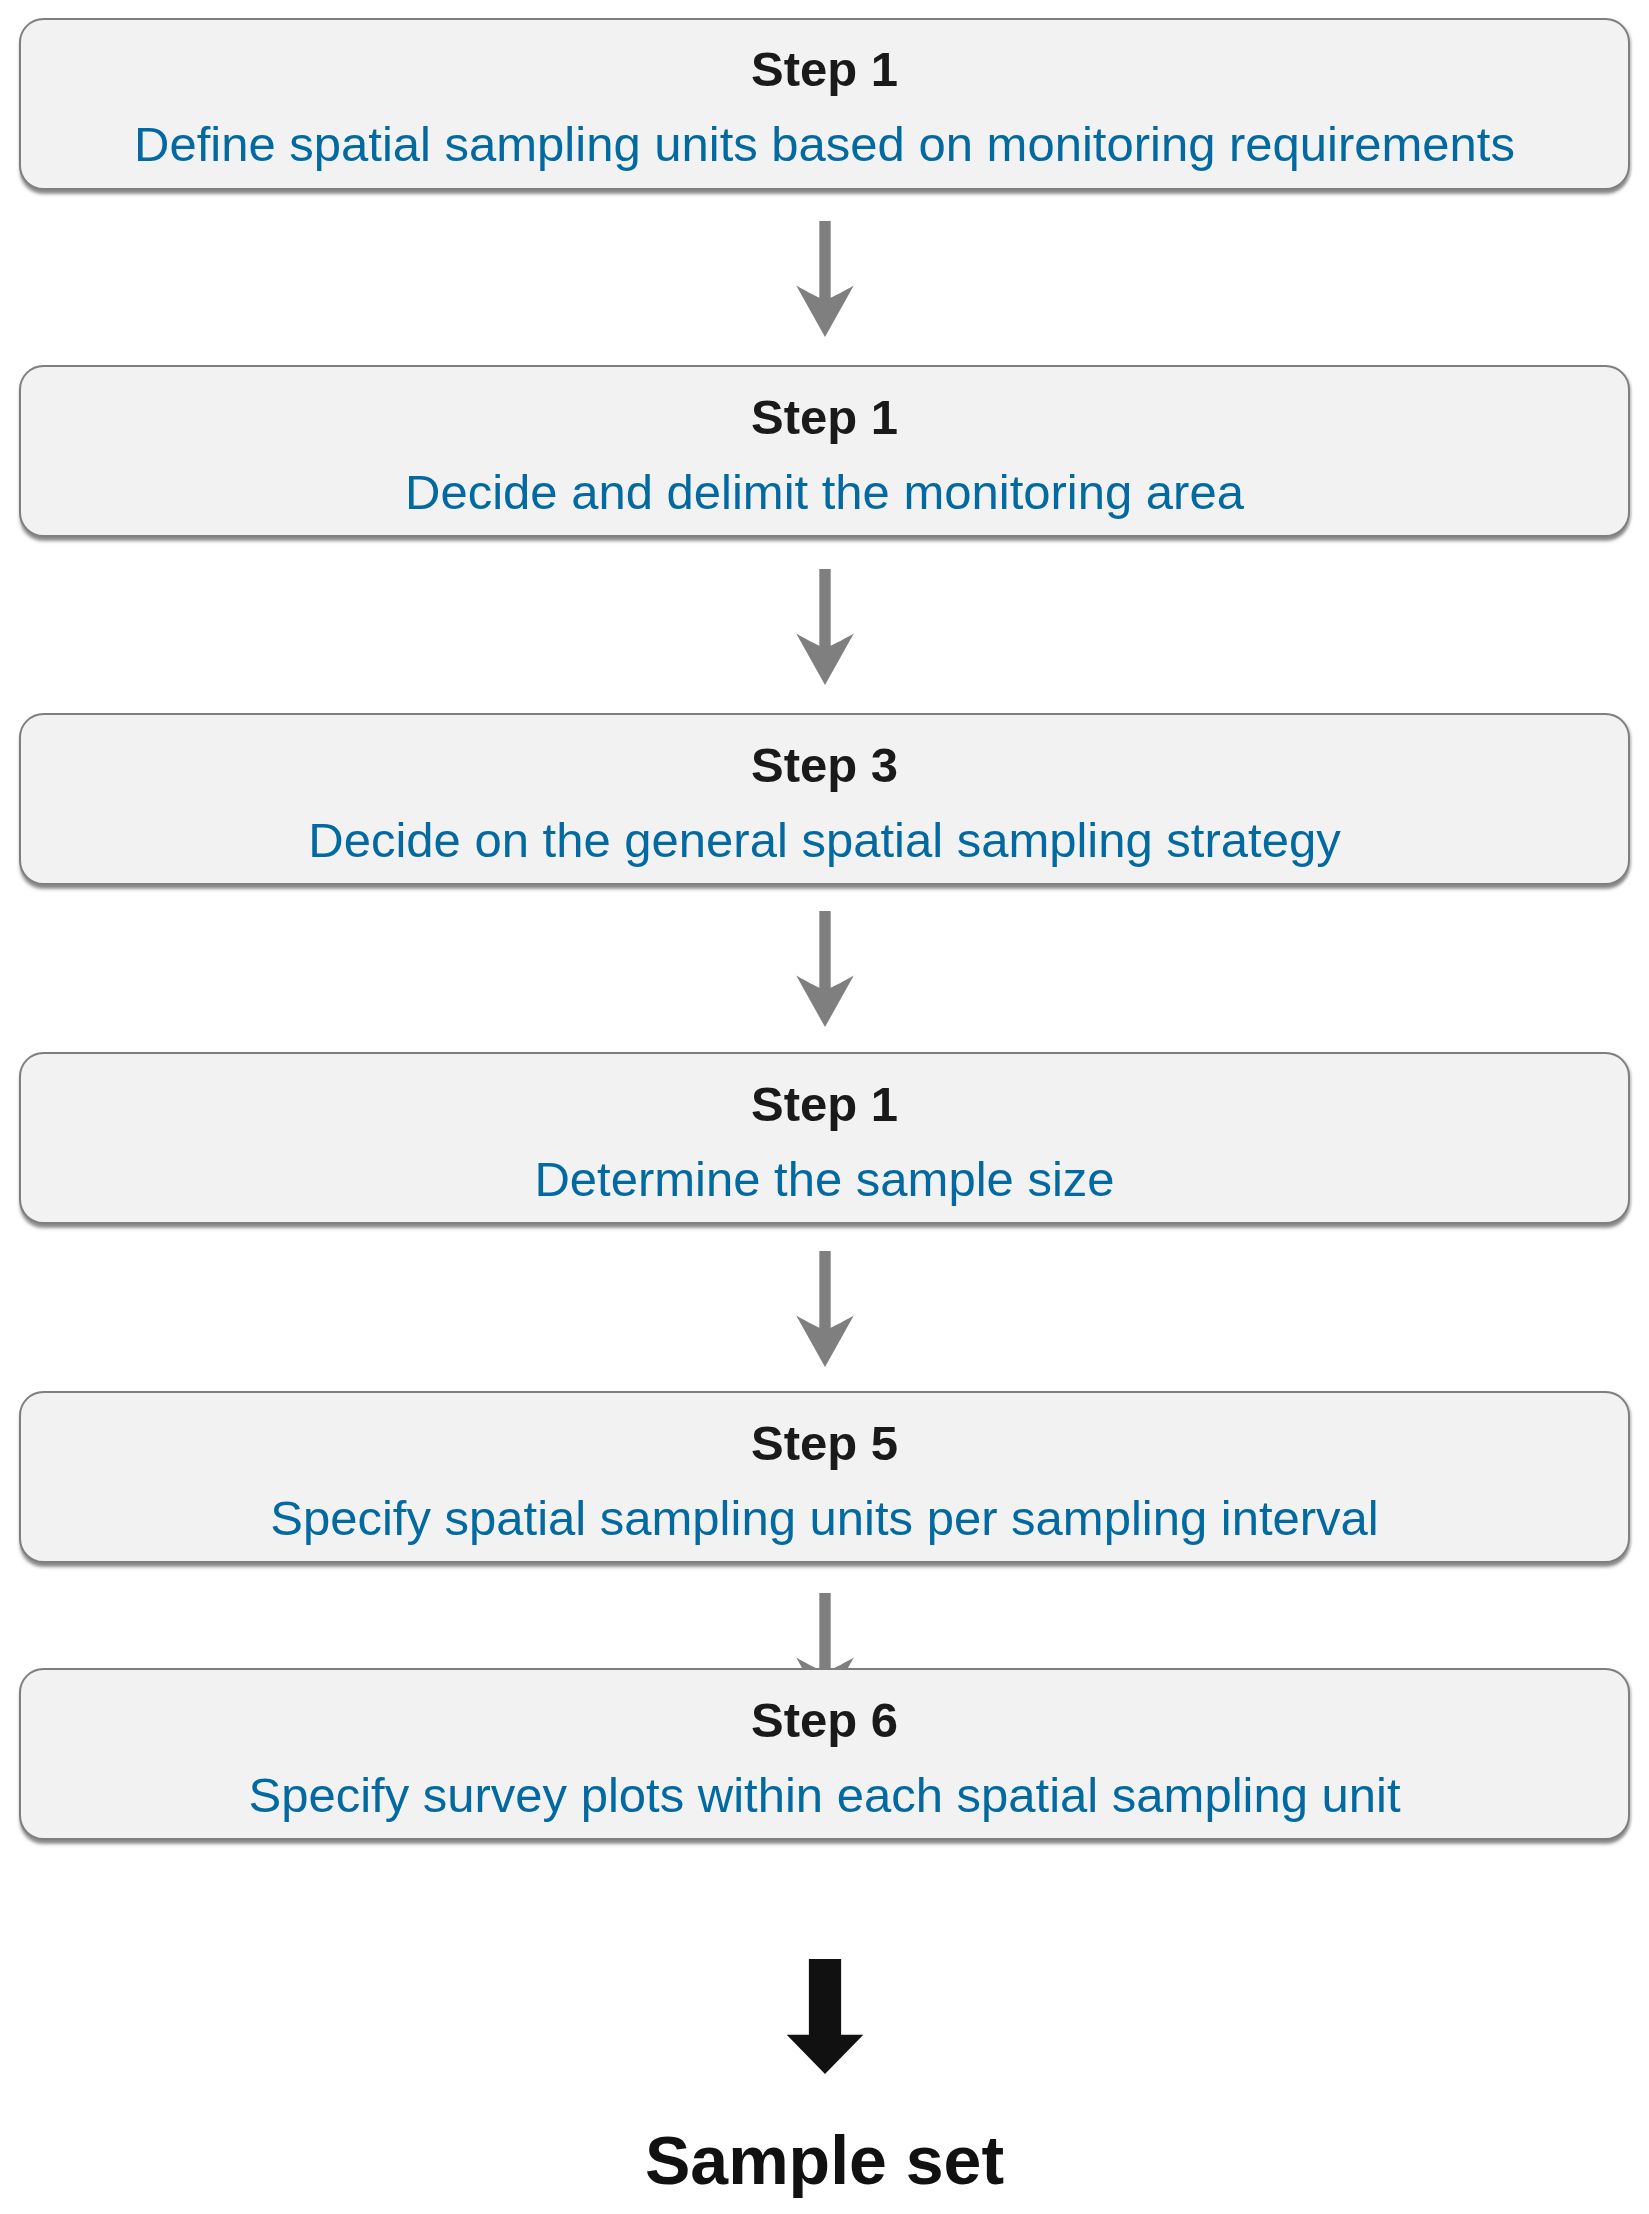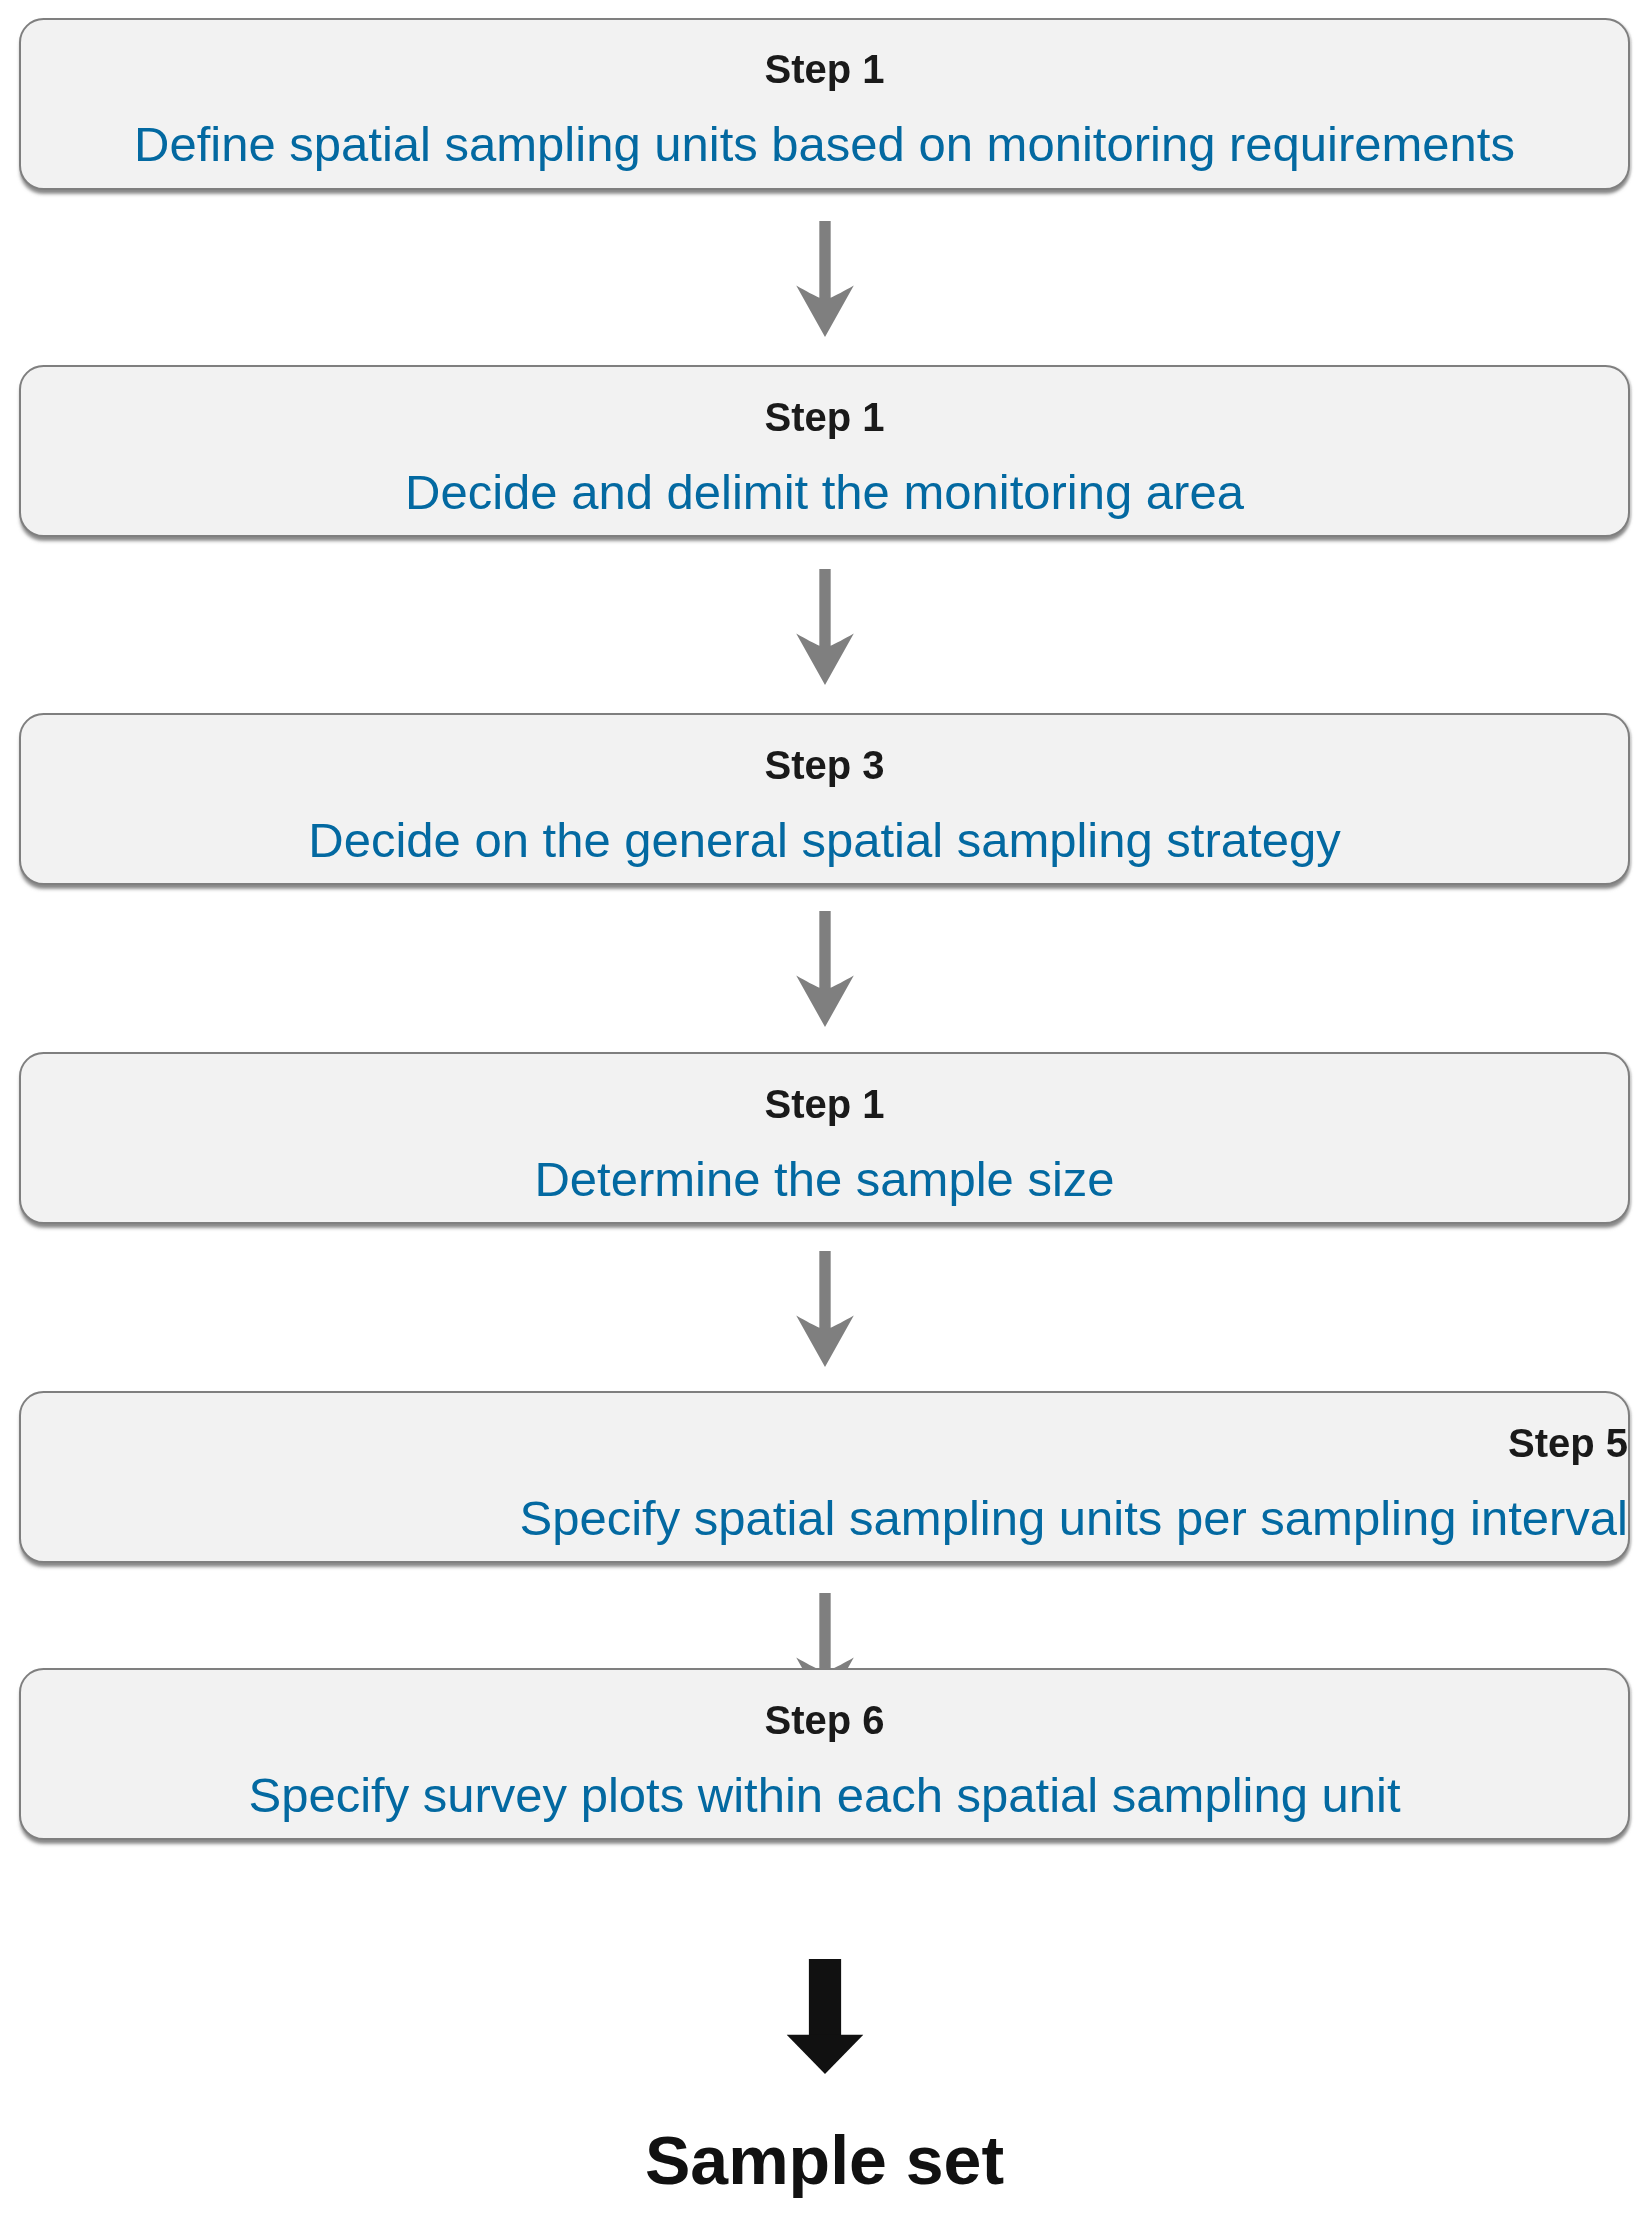--- a/index.html
+++ b/index.html
@@ -26,38 +26,38 @@
     border-radius: 24.5px;
     box-shadow: 0 5.2px 3.5px -1.7px rgba(110,110,110,0.75), 1.7px 1.7px 1.7px rgba(150,150,150,0.35);
     display: flex;
     flex-direction: column;
     align-items: center;
     justify-content: center;
     padding-top: 7px;
     text-align: center;
   }
   .step-title {
-    font-size: 40px;
+    font-size: 49px;
     font-weight: bold;
     color: #1a1a1a;
     line-height: 75px;
     white-space: nowrap;
   }
   .step-desc {
     font-size: 49px;
     font-weight: normal;
     color: #0369a1;
     line-height: 75px;
     white-space: nowrap;
   }
   .box-1 { top: 17.5px; }
   .box-2 { top: 365px; }
   .box-3 { top: 713px; }
   .box-4 { top: 1052px; }
-  .box-5 { top: 1391px; align-items: flex-end; }
+  .box-5 { top: 1391px; }
   .box-6 { top: 1668px; text-align: center; }
 
   .flow-arrow {
     position: absolute;
     left: 50%;
     transform: translateX(-50%);
     line-height: 0;
   }
   .arr-1 { top: 221px; }
   .arr-2 { top: 569px; }

